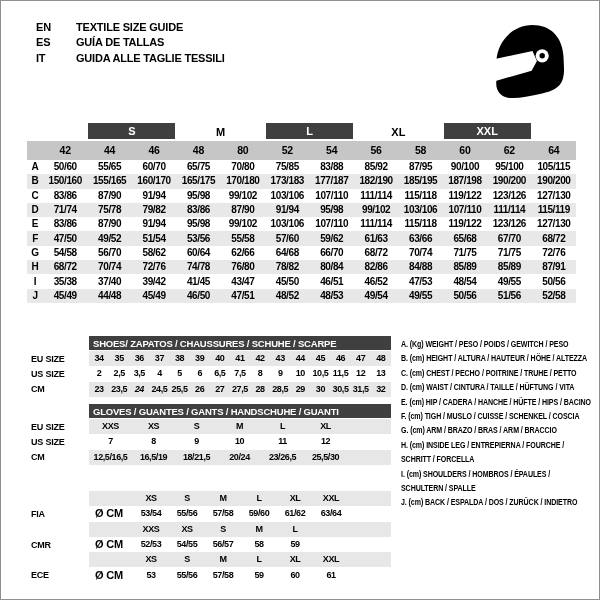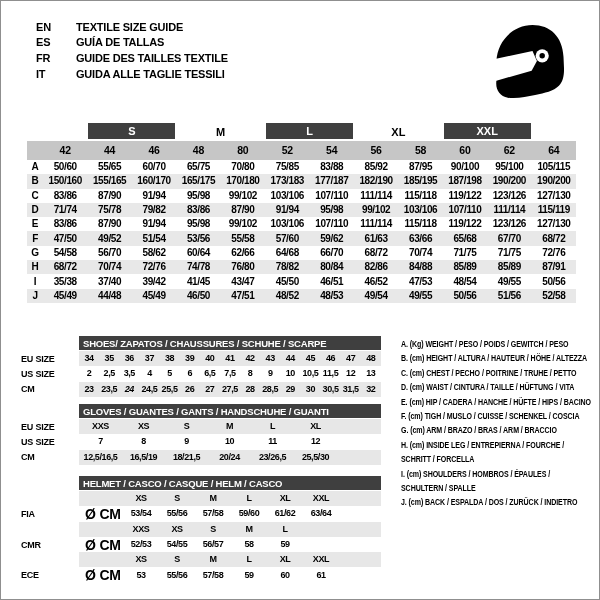--- a/index.html
+++ b/index.html
@@ -19,56 +19,52 @@
   .st-row{display:grid;grid-template-columns:16px repeat(12,1fr);height:14.3px;align-items:center;}
   .st-row>div{text-align:center;font-size:10px;letter-spacing:-0.4px;line-height:1;}
   .st-bars{height:18px;align-items:stretch;}
   .st-bars>div{display:flex;align-items:center;justify-content:center;font-size:11px;letter-spacing:0;}
   .bar-cell{background:#3f3f3f;color:#fff;height:16px;margin:0 1px;}
   .nobar-cell{color:#000;}
   .st-header{background:#c6c6c6;height:19px;}
   .st-header>div{font-size:10.5px;letter-spacing:-0.2px;}
   .st-row.shaded{background:#e8e8e8;}
   
-  .sub-section{position:absolute;left:20px;}
+  .sub-section{position:absolute;left:30px;}
   .sec-shoes{top:335px;}
   .sec-gloves{top:403px;}
   .sec-helmet{top:475px;}
   .sub-row{display:flex;height:15.3px;}
   .sub-row.title{height:14px;margin-bottom:1px;}
   .sub-label{width:58px;display:flex;align-items:center;font-size:9px;letter-spacing:-0.2px;}
   .title-band{width:302px;background:#3f3f3f;color:#fff;display:flex;align-items:center;
     font-size:9.5px;letter-spacing:-0.2px;padding-left:4px;box-sizing:border-box;}
   .sub-band{width:302px;display:flex;align-items:center;}
   .sub-band.shaded{background:#e7e7e7;}
   .sub-cell{flex:none;text-align:center;font-size:9px;letter-spacing:-0.4px;line-height:1;}
   .unit-cell{flex:none;width:44px;text-align:left;padding-left:6px;box-sizing:border-box;
-    font-size:14px;letter-spacing:-0.2px;line-height:1;}
+    font-size:11px;letter-spacing:-0.2px;line-height:1;}
   
   .legend{position:absolute;left:400px;top:336px;width:236px;
     transform:scaleX(0.83);transform-origin:left top;}
   .legend-item{font-size:8.5px;line-height:14.4px;letter-spacing:-0.1px;white-space:pre-line;}
 </style>
 </head>
 <body>
 
 <div class="frame">
 
   <div class="langs">
       <div class="lang-row">
         <div class="lang-code">EN</div>
         <div class="lang-text">TEXTILE SIZE GUIDE</div>
       </div>
       <div class="lang-row">
         <div class="lang-code">ES</div>
         <div class="lang-text">GUÍA DE TALLAS</div>
-      </div>
-      <div class="lang-row">
-        <div class="lang-code">FR</div>
-        <div class="lang-text">GUIDE DES TAILLES TEXTILE</div>
       </div>
       <div class="lang-row">
         <div class="lang-code">IT</div>
         <div class="lang-text">GUIDA ALLE TAGLIE TESSILI</div>
       </div>
     </div>
 
   <div class="logo">
     <svg viewBox="0 0 100 100" width="88" height="90" aria-hidden="true">
       <path d="M54 8 C31 8 14 27 13 49 C12.6 58 13.4 65 12.8 73 C12.2 82 17 89 26 90.5 C36 92 47 89.5 57 87.5 C68 85.3 78 83 84 77 C89 72 90.2 64 89.7 55 L89.2 44 C88 21 74 8 54 8 Z" fill="#000"></path>
@@ -360,23 +356,20 @@
           <div class="sub-cell" style="width: 43px;">20/24</div>
           <div class="sub-cell" style="width: 43px;">23/26,5</div>
           <div class="sub-cell" style="width: 43px;">25,5/30</div>
         </div>
       </div>
     </div>
 
   <div class="sub-section sec-helmet">
     <div class="sub-row title">
       <div class="sub-label"></div>
-      <div class="title-band">
-        <span>HELMET / CASCO / CASQUE / HELM / CASCO</span>
-      </div>
     </div>
   <div class="sub-row">
         <div class="sub-label"></div>
         <div class="sub-band shaded">
           <div class="unit-cell"></div>
           <div class="sub-cell" style="width: 36px;">XS</div>
           <div class="sub-cell" style="width: 36px;">S</div>
           <div class="sub-cell" style="width: 36px;">M</div>
           <div class="sub-cell" style="width: 36px;">L</div>
           <div class="sub-cell" style="width: 36px;">XL</div>

